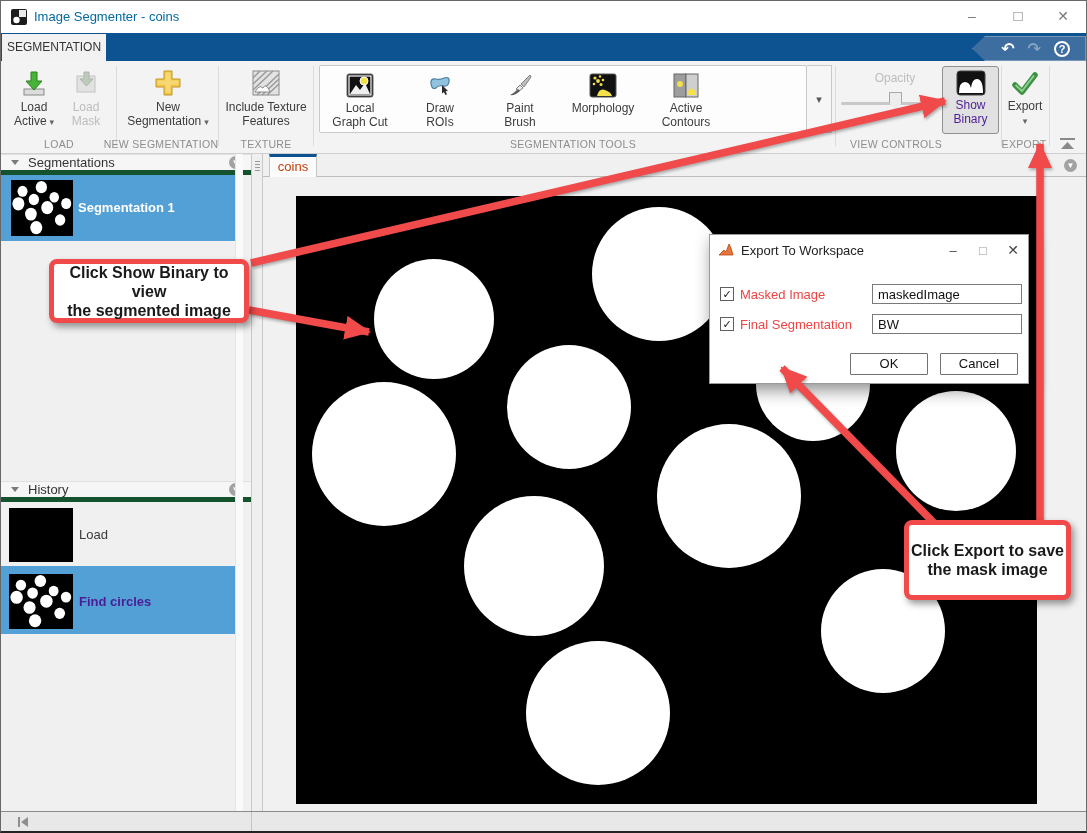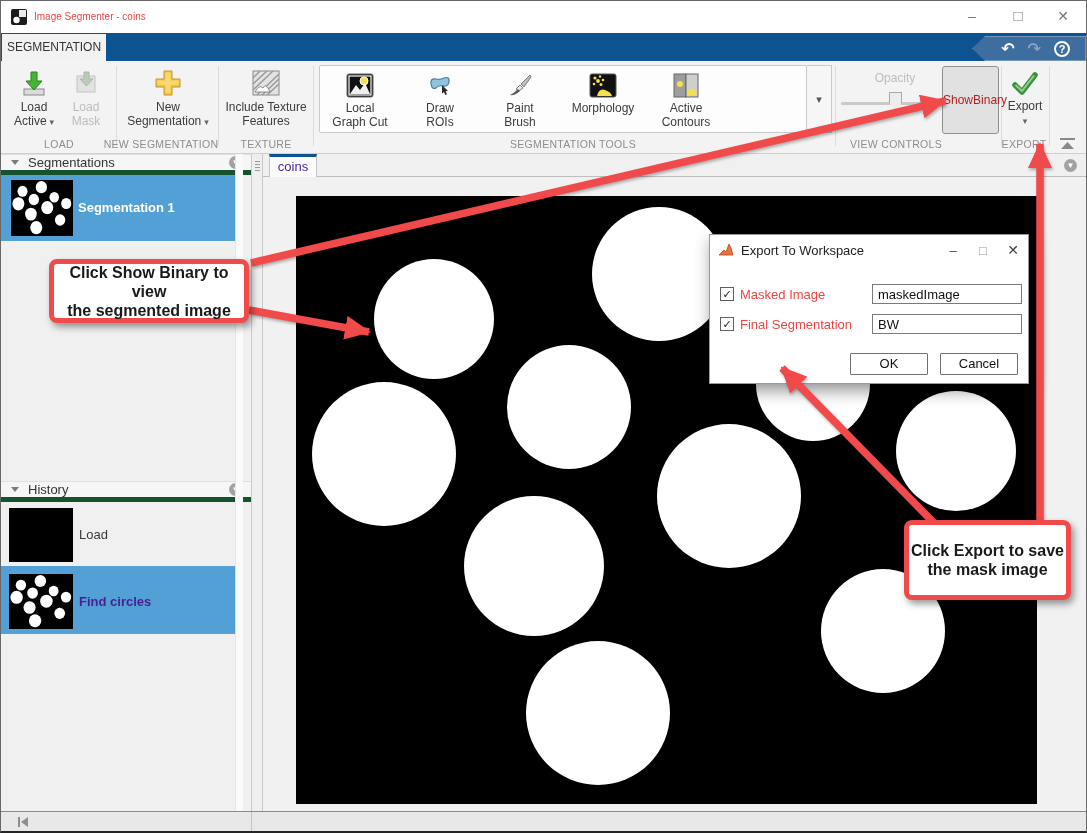--- a/index.html
+++ b/index.html
@@ -5,21 +5,21 @@
   :root{ --blue:#0d5291; --sel:#52a0d5; --anno:#f04a4a; }
   html,body{margin:0;padding:0;background:#cfcfcf;}
   *{box-sizing:border-box;}
   .window{position:relative;width:1087px;height:833px;background:#f1f1f1;overflow:hidden;
           font-family:"Liberation Sans","DejaVu Sans",sans-serif;
           border:1px solid #686868;border-bottom:2px solid #242424;}
   .abs{position:absolute;}
 
   
   .titlebar{position:absolute;left:0;top:0;width:100%;height:32px;background:#ffffff;}
-  .app-title{position:absolute;left:33px;top:0;height:32px;line-height:32px;font-size:10px;color:#ef4444;}
+  .app-title{position:absolute;left:33px;top:0;height:32px;line-height:32px;font-size:13px;color:#0369a1;}
   .wbtn{position:absolute;top:0;width:30px;height:30px;text-align:center;line-height:30px;font-size:14px;color:#7a7a7a;}
 
   
   .tabstrip{position:absolute;left:0;top:32px;width:100%;height:28px;background:var(--blue);}
   .ribbon-tab{position:absolute;left:1px;top:1px;width:104px;height:27px;background:#f2f2f2;
               text-align:center;line-height:27px;font-size:12px;color:#333;}
   .qaccess{position:absolute;right:0;top:3px;width:114px;height:25px;background:#3e6e9f;
            clip-path:polygon(0 50%,13px 0,100% 0,100% 100%,13px 100%);
            display:flex;align-items:center;justify-content:flex-end;gap:13px;padding-right:16px;
            box-shadow:inset 0 0 0 1px rgba(255,255,255,.28);}
@@ -36,21 +36,21 @@
   .ticon{margin:3px 0 2px;}
   .tlab{line-height:14px;height:14px;white-space:nowrap;}
   .dd{font-size:9px;color:#666;margin-left:3px;}
   .disabled{color:#bcbcbc;}
   .disabled svg{opacity:.45;filter:grayscale(70%);}
   .toolsbox{position:absolute;left:318px;top:4px;width:488px;height:68px;background:#fdfdfd;border:1px solid #c9c9c9;border-radius:2px;display:flex;}
   .toolitem{width:80px;display:flex;flex-direction:column;align-items:center;font-size:12px;color:#3c3c3c;padding-top:3px;}
   .toolsdd{position:absolute;left:806px;top:4px;width:25px;height:68px;background:#f6f6f6;border:1px solid #c9c9c9;border-left:none;
            display:flex;align-items:center;justify-content:center;color:#555;font-size:11px;}
   .showbin{position:absolute;left:941px;top:5px;width:57px;height:68px;background:#e1e1e1;border:1px solid #909090;border-radius:3px;
-           display:flex;flex-direction:row;align-items:center;font-size:12px;color:#b91c1c;}
+           display:flex;flex-direction:column;align-items:center;font-size:12px;color:#4c1d95;}
   .exportbtn{position:absolute;left:1002px;top:5px;width:44px;height:68px;display:flex;flex-direction:column;align-items:center;font-size:12px;color:#3c3c3c;}
   .opacity-label{position:absolute;left:858px;top:10px;width:72px;text-align:center;font-size:12px;color:#bdbdbd;}
   .slider-track{position:absolute;left:840px;top:41px;width:104px;height:3px;background:#c9c9c9;border-radius:2px;}
   .slider-thumb{position:absolute;left:888px;top:31px;width:13px;height:18px;background:#ededed;border:1px solid #a8a8a8;
                 clip-path:polygon(0 0,100% 0,100% 60%,50% 100%,0 60%);}
 
   
   .leftpanel{position:absolute;left:0;top:153px;width:250px;height:657px;background:#f0f0f0;}
   .phead{position:absolute;left:0;width:250px;height:21px;background:#f6f6f6;border-top:1px solid #e0e0e0;border-bottom:5px solid #14532d;
          display:flex;align-items:center;font-size:13px;color:#333;}
@@ -62,21 +62,21 @@
   .rowlabel{position:absolute;font-size:13px;}
   .scrollstrip{position:absolute;right:8px;top:0;width:8px;height:657px;background:#fafafa;border-left:1px solid #e4e4e4;}
   .splitter{position:absolute;left:250px;top:153px;width:12px;height:657px;background:#efefef;border-left:1px solid #c9c9c9;border-right:1px solid #c9c9c9;}
   .grip{position:absolute;left:3px;top:7px;width:5px;}
   .grip div{height:1px;background:#9a9a9a;margin-bottom:2px;}
 
   
   .mainarea{position:absolute;left:262px;top:153px;right:0;height:657px;background:#f1f1f1;}
   .doc-tabbar{position:absolute;left:0;top:0;right:0;height:23px;background:#f0f0f0;border-bottom:1px solid #bdbdbd;}
   .doc-tab{position:absolute;left:6px;top:0;width:48px;height:23px;background:#fbfbfb;border-top:3px solid var(--blue);
-           border-left:1px solid #c6c6c6;border-right:1px solid #c6c6c6;text-align:center;font-size:13px;color:#4c1d95;line-height:19px;}
+           border-left:1px solid #c6c6c6;border-right:1px solid #c6c6c6;text-align:center;font-size:13px;color:#c2410c;line-height:19px;}
   .canvas{position:absolute;left:33px;top:42px;width:741px;height:608px;background:#000;}
 
   
   .dialog{position:absolute;left:708px;top:233px;width:320px;height:150px;background:#fff;border:1px solid #9a9a9a;
           box-shadow:3px 6px 16px rgba(0,0,0,.45);z-index:40;}
   .dlg-title{position:absolute;left:0;top:0;width:100%;height:30px;display:flex;align-items:center;font-size:13px;color:#222;}
   .dlg-ctl{width:30px;text-align:center;color:#444;font-size:13px;}
   .cb{position:absolute;width:14px;height:14px;border:1px solid #5f5f5f;background:#fff;text-align:center;}
   .cb span{font-size:11px;font-weight:bold;color:#111;line-height:12px;display:block;}
   .dlg-label{position:absolute;font-size:13px;color:#ef4444;line-height:15px;}

